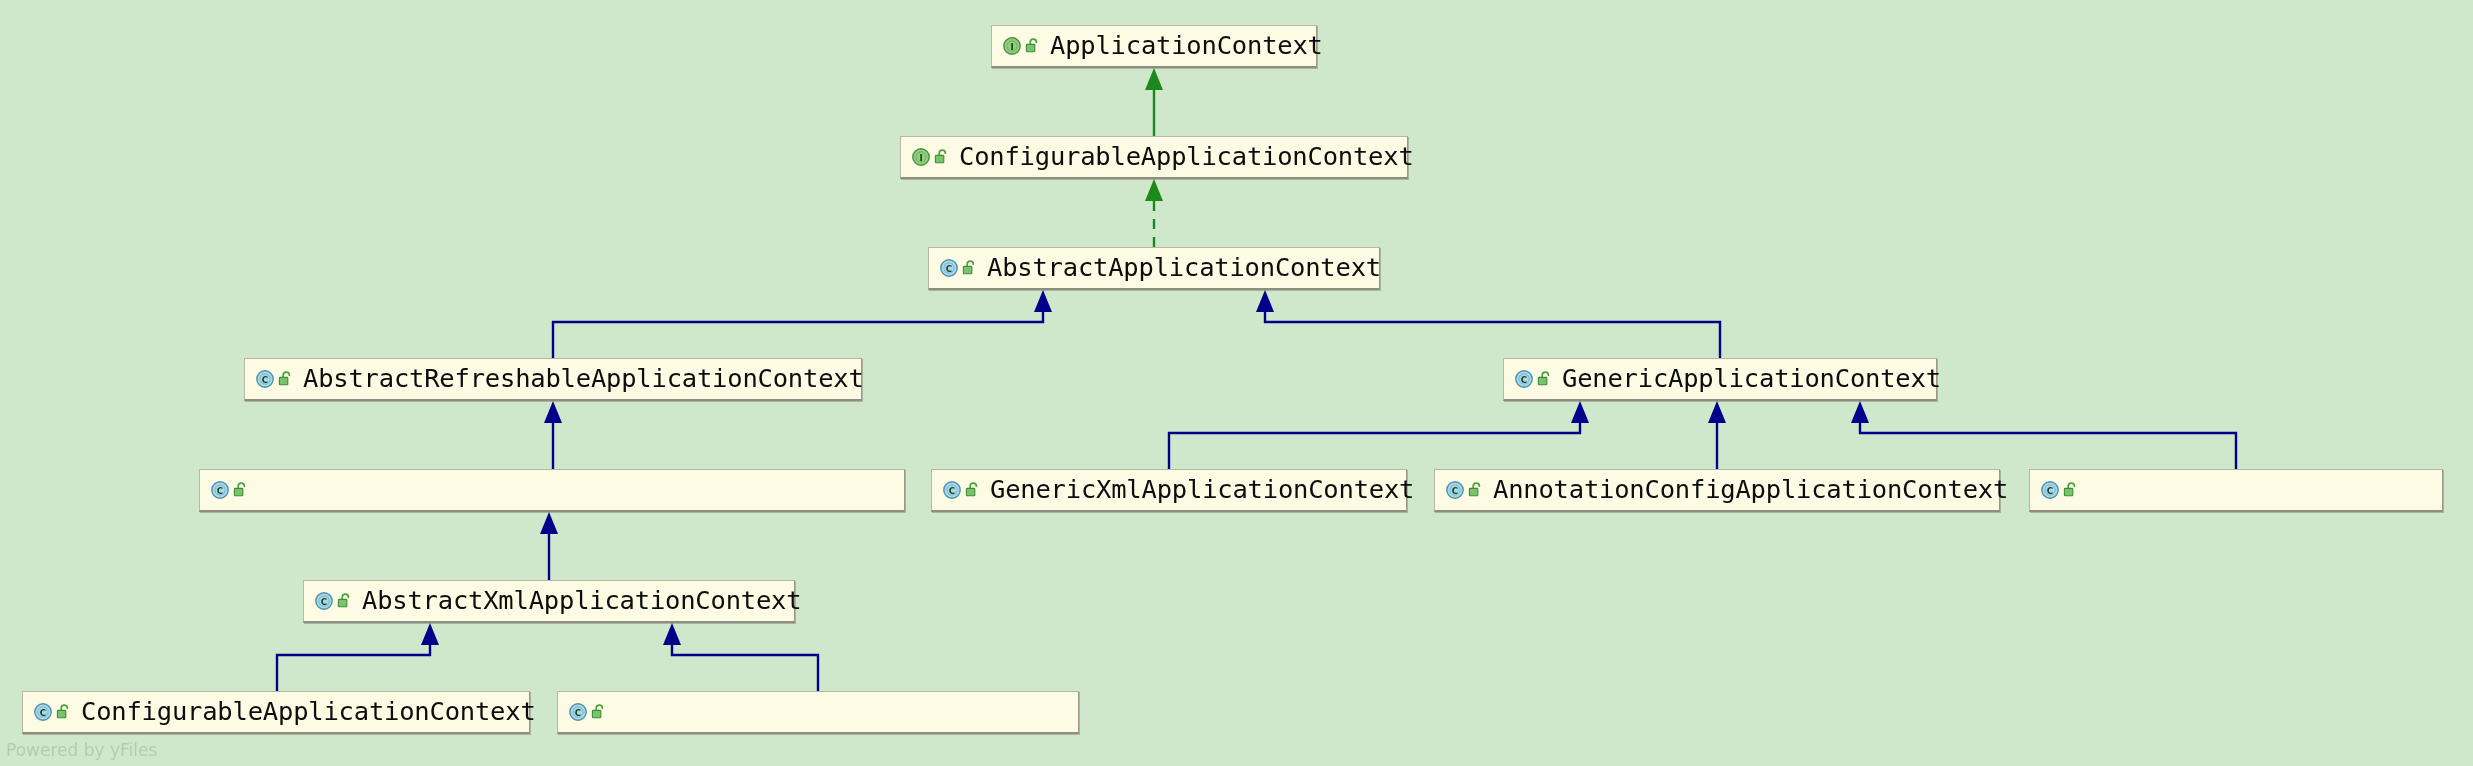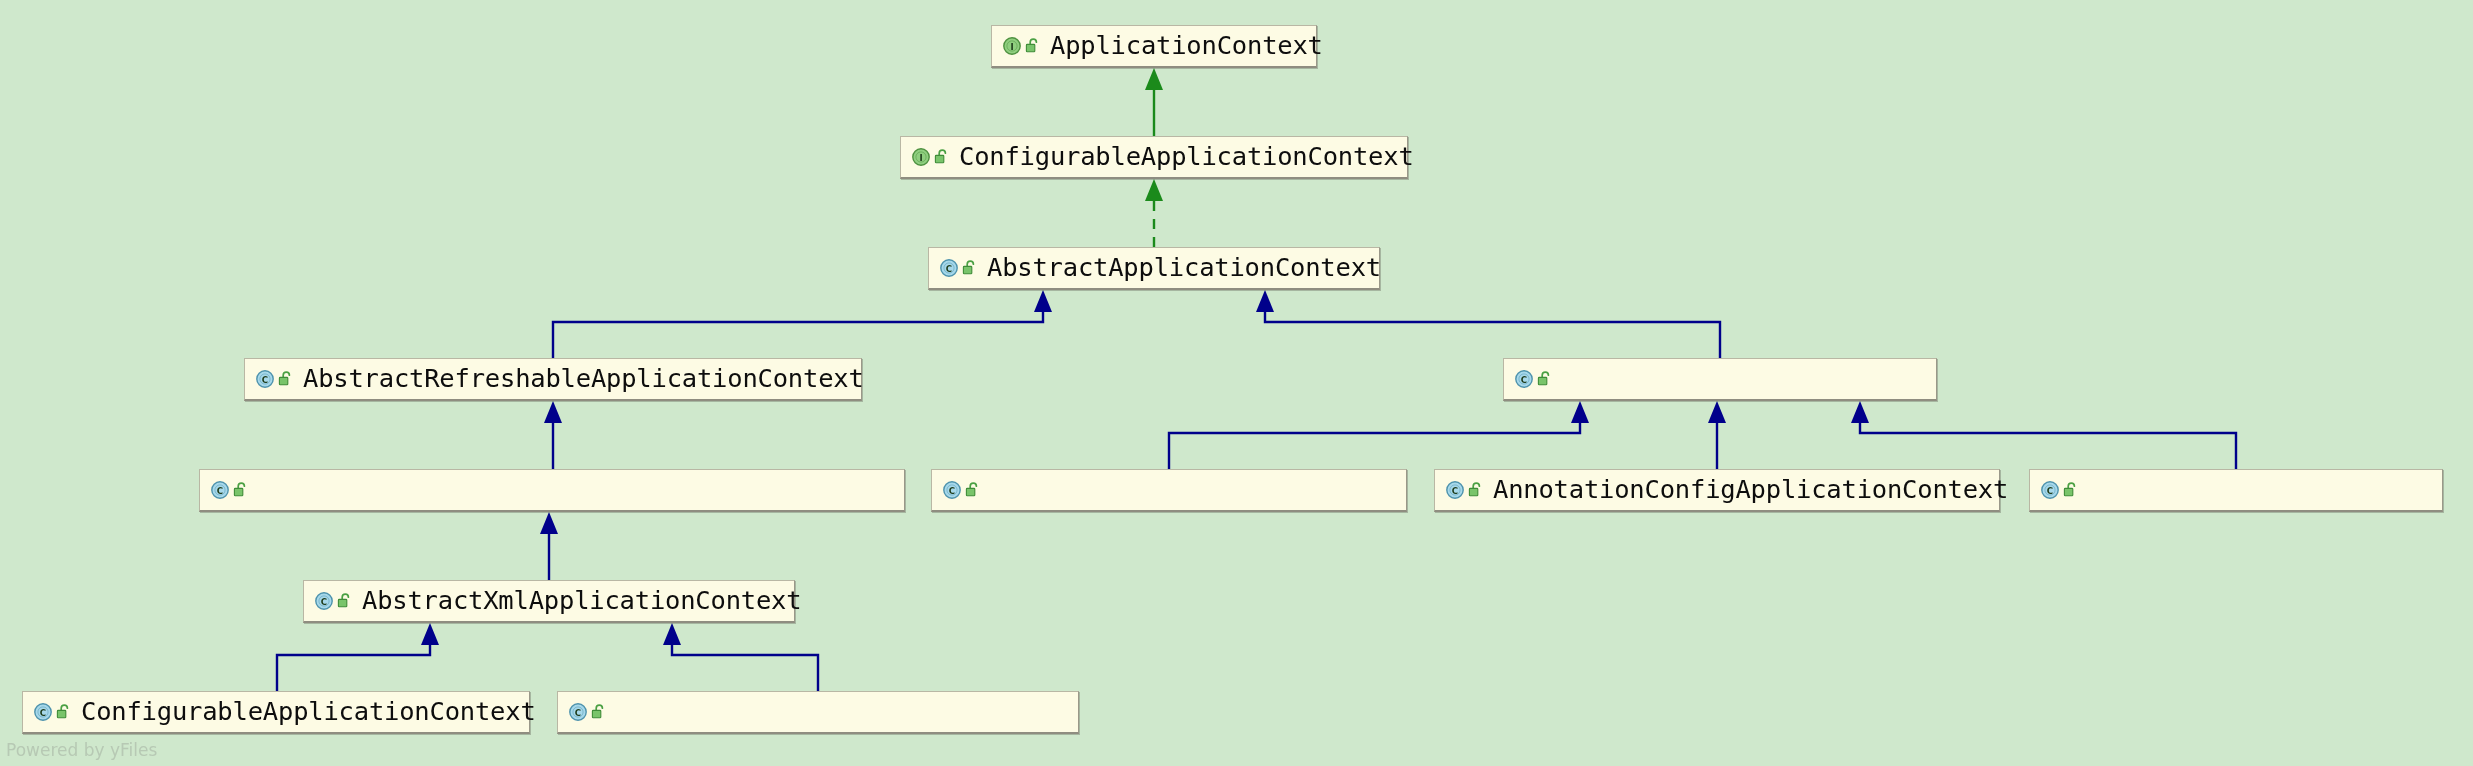--- a/index.html
+++ b/index.html
@@ -195,20 +195,21 @@
               <text x="10" y="13.6" text-anchor="middle" font-size="8.6" font-family="DejaVu Sans, sans-serif" font-weight="bold" fill="#1d3b1a">C</text>
             </svg>
           </span>
           <span>
             <svg class="vis-icon" width="16" height="18" viewBox="0 0 16 18" xmlns="http://www.w3.org/2000/svg">
               <path d="M5.2 7.6 V5.2 a3.1 3.1 0 0 1 6.2 0" fill="none" stroke="#4aa043" stroke-width="1.7" stroke-linecap="round"></path>
               <rect x="1.4" y="7.4" width="8.4" height="7.4" rx="0.8" fill="#79c46a" stroke="#3f8c38" stroke-width="1.1"></rect>
             </svg>
           </span>
         </span>
+        <span class="node-label">GenericApplicationContext</span>
       </div>
       <div class="uml-node" style="left: 199px; top: 469px; width: 706px; height: 43px;">
         <span class="node-icons">
           <span>
             <svg class="type-icon" width="20" height="20" viewBox="0 0 20 20" xmlns="http://www.w3.org/2000/svg">
               <circle cx="10" cy="10" r="8.2" fill="#a6d8ea" stroke="#4e93ad" stroke-width="1.4"></circle>
               <circle cx="10" cy="10" r="5.1" fill="none" stroke="#4e93ad" stroke-width="0.9" opacity="0.55"></circle>
               <text x="10" y="13.6" text-anchor="middle" font-size="8.6" font-family="DejaVu Sans, sans-serif" font-weight="bold" fill="#1d3b1a">C</text>
             </svg>
           </span>
@@ -229,20 +230,21 @@
               <text x="10" y="13.6" text-anchor="middle" font-size="8.6" font-family="DejaVu Sans, sans-serif" font-weight="bold" fill="#1d3b1a">C</text>
             </svg>
           </span>
           <span>
             <svg class="vis-icon" width="16" height="18" viewBox="0 0 16 18" xmlns="http://www.w3.org/2000/svg">
               <path d="M5.2 7.6 V5.2 a3.1 3.1 0 0 1 6.2 0" fill="none" stroke="#4aa043" stroke-width="1.7" stroke-linecap="round"></path>
               <rect x="1.4" y="7.4" width="8.4" height="7.4" rx="0.8" fill="#79c46a" stroke="#3f8c38" stroke-width="1.1"></rect>
             </svg>
           </span>
         </span>
+        <span class="node-label">GenericXmlApplicationContext</span>
       </div>
       <div class="uml-node" style="left: 1434px; top: 469px; width: 566px; height: 43px;">
         <span class="node-icons">
           <span>
             <svg class="type-icon" width="20" height="20" viewBox="0 0 20 20" xmlns="http://www.w3.org/2000/svg">
               <circle cx="10" cy="10" r="8.2" fill="#a6d8ea" stroke="#4e93ad" stroke-width="1.4"></circle>
               <circle cx="10" cy="10" r="5.1" fill="none" stroke="#4e93ad" stroke-width="0.9" opacity="0.55"></circle>
               <text x="10" y="13.6" text-anchor="middle" font-size="8.6" font-family="DejaVu Sans, sans-serif" font-weight="bold" fill="#1d3b1a">C</text>
             </svg>
           </span>

